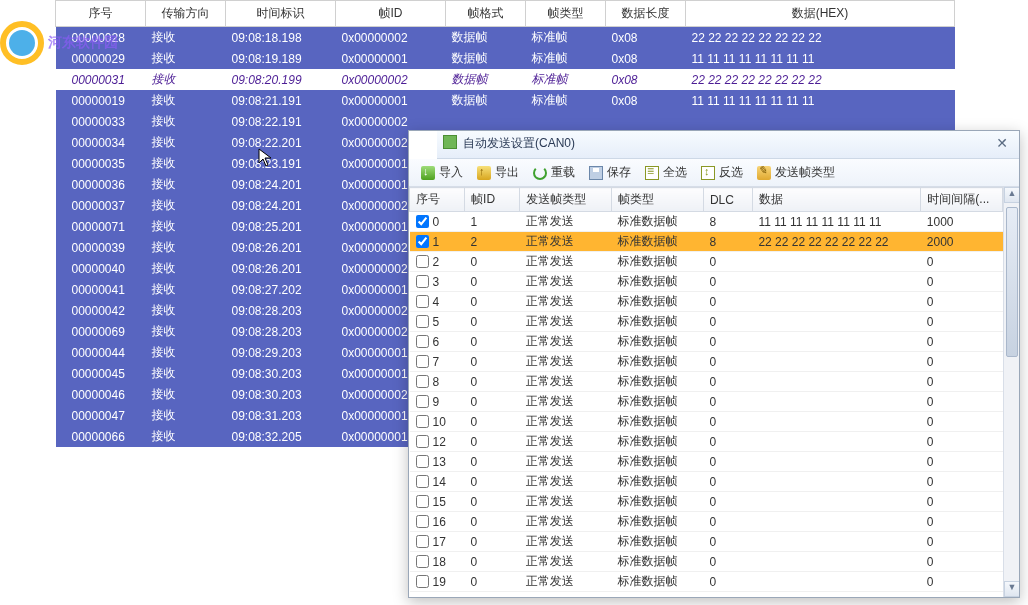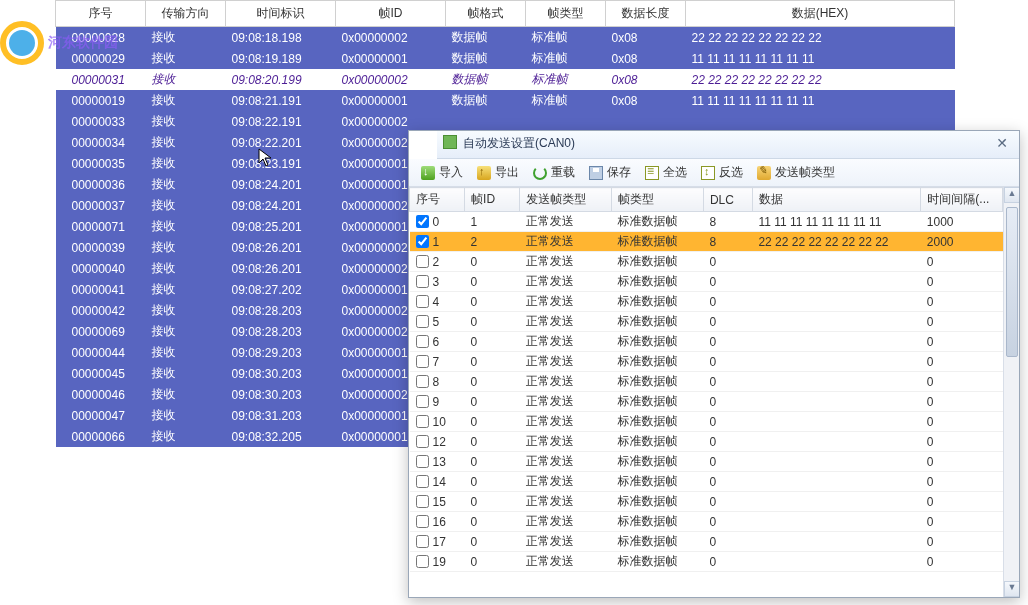--- a/index.html
+++ b/index.html
@@ -593,20 +593,34 @@
               <td>正常发送</td>
               <td>标准数据帧</td>
               <td>0</td>
               <td></td>
               <td>0</td>
             </tr>
             <tr>
               <td>
                 <span class="chkcell">
                   <input type="checkbox" style="">
+                  <span>18</span>
+                </span>
+              </td>
+              <td>0</td>
+              <td>正常发送</td>
+              <td>标准数据帧</td>
+              <td>0</td>
+              <td></td>
+              <td>0</td>
+            </tr>
+            <tr>
+              <td>
+                <span class="chkcell">
+                  <input type="checkbox" style="">
                   <span>19</span>
                 </span>
               </td>
               <td>0</td>
               <td>正常发送</td>
               <td>标准数据帧</td>
               <td>0</td>
               <td></td>
               <td>0</td>
             </tr>

